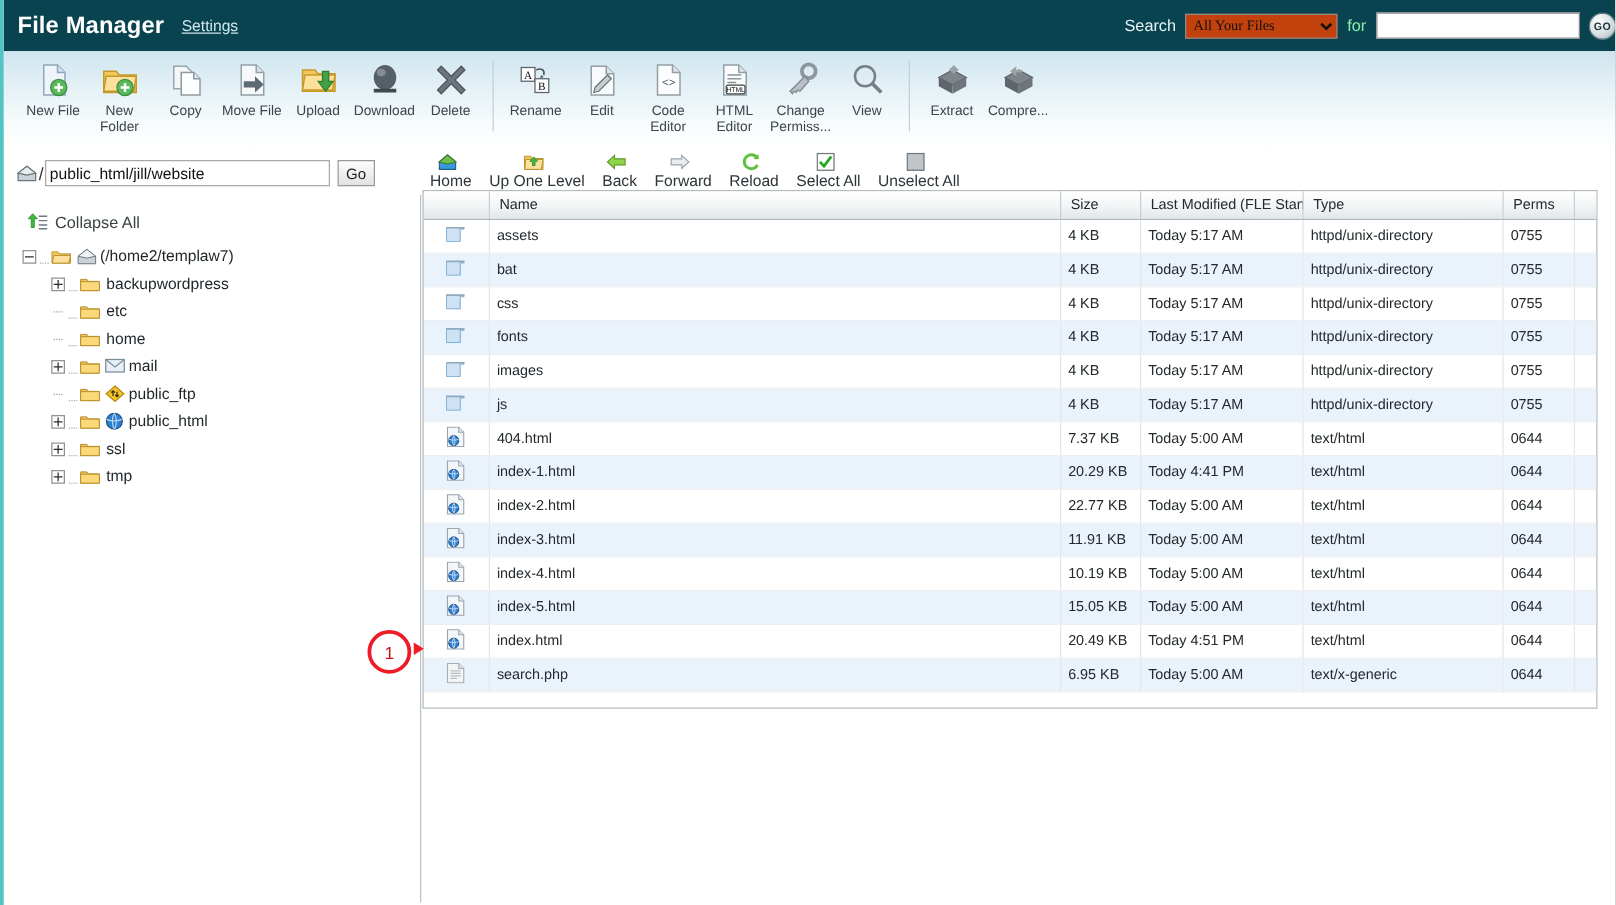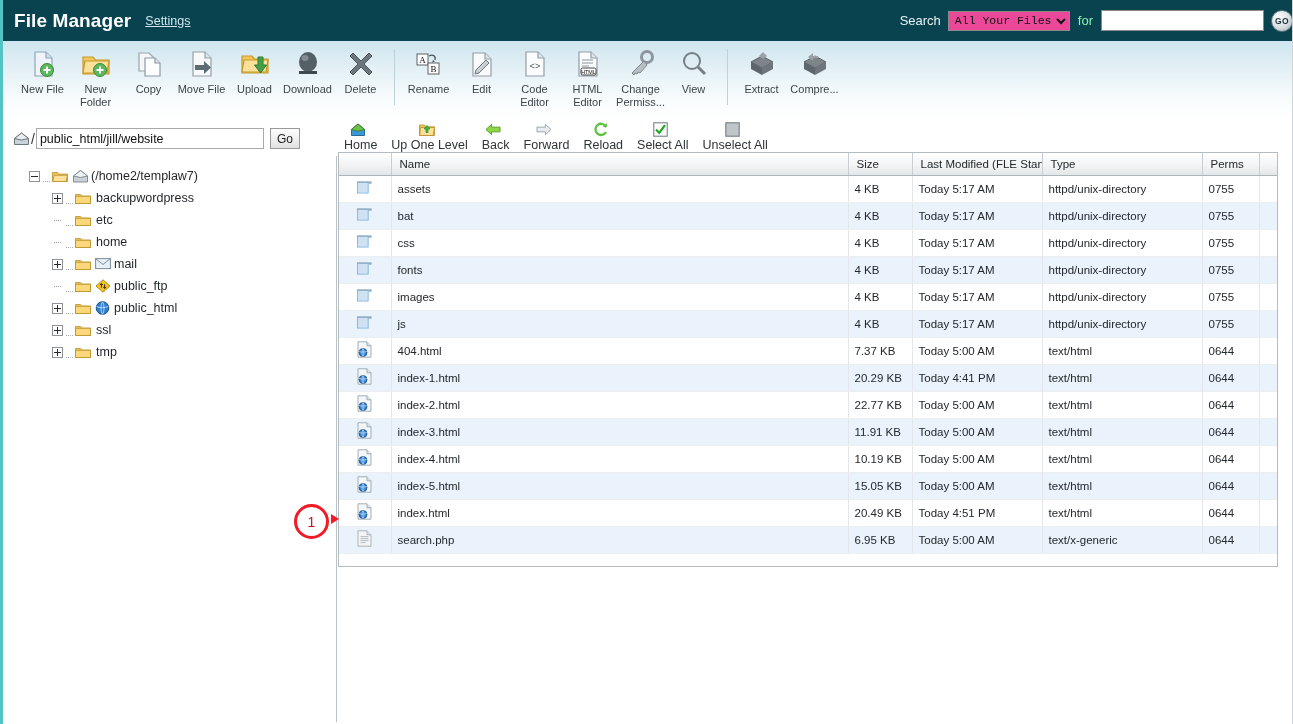--- a/index.html
+++ b/index.html
@@ -47,23 +47,23 @@
     margin-right: 0;
   }
   .search-label {
     color: #e8f3f6;
     font-size: 13px;
     margin-right: 7px;
   }
   .search-select {
     width: 122px; height: 20px;
     font-size: 11.5px;
-    font-family: Liberation Mono, monospace;
+    font-family: Liberation Serif, serif;
     border: 1px solid #8a8a8a;
-    background: #ec4899;
+    background: #c2410c;
     padding: 0 2px;
     color: #111;
   }
   .search-for {
     color: #86efac;
     font-size: 13px;
     margin: 0 8px;
   }
   .search-input {
     width: 163px; height: 21px;
@@ -159,21 +159,21 @@
     border-right: 1px solid #b9c3c7;
     overflow: hidden;
   }
   .collapse-all {
     display: flex; align-items: center;
     padding: 14px 0 0 18px;
     font-size: 13px; color: #3b4347;
     cursor: pointer;
   }
   .collapse-all .ca-ico { width: 17px; height: 15px; margin-right: 6px; }
-  .tree { margin-top: 9px; padding-left: 11px; }
+  .tree { margin-top: 9px; }
   .tree-node {
     display: flex; align-items: center;
     height: 22px;
     font-size: 12.5px;
     color: #1e2427;
     cursor: pointer;
     white-space: nowrap;
   }
   .tw { width: 11px; height: 11px; flex: 0 0 auto; margin-right: 3px; position: relative; }
   .tw.plus, .tw.minus {
@@ -492,20 +492,29 @@
         <path d="M1.5 7.5L8.5 2l7 5.5v6h-14z" fill="#c9d2d8" stroke="#6d767c"></path>
         <path d="M8.5 2l7 5.5-7 1.5-7-1.5z" fill="#e9eef1" stroke="#6d767c"></path>
       </svg>
     </span>
     <span class="slash">/</span>
     <input class="path-input" type="text" value="public_html/jill/website" style="">
     <button class="go-sq">Go</button>
   </div>
 
   <div class="sidebar">
+    <div class="collapse-all">
+      <span class="ca-ico">
+        <svg width="17" height="15" viewBox="0 0 17 15">
+          <path d="M4 12V5H1.5L5.2 1 8.9 5H6.4v7z" fill="#3fbb3f" stroke="#2b8f2b" stroke-width=".7"></path>
+          <path d="M10 3h7M10 6.5h7M10 10h7M10 13h7" stroke="#6f787e" stroke-width="1.1"></path>
+        </svg>
+      </span>
+      <span>Collapse All</span>
+    </div>
 
     <div class="tree">
 
       <div class="tree-node" style="padding-left:15px">
         <span class="tw minus"></span>
         <span class="dotline"></span>
         <span class="folder-ico">
           <svg width="16" height="13" viewBox="0 0 16 13">
             <path d="M.5 2.5h5l1.2 1.6h8.8v7.4H.5z" fill="#f2c75c" stroke="#b8902b" stroke-width=".8"></path>
             <path d="M2 5.3h13.5L14 11.5H.8z" fill="#fde09b" stroke="#b8902b" stroke-width=".8"></path>

